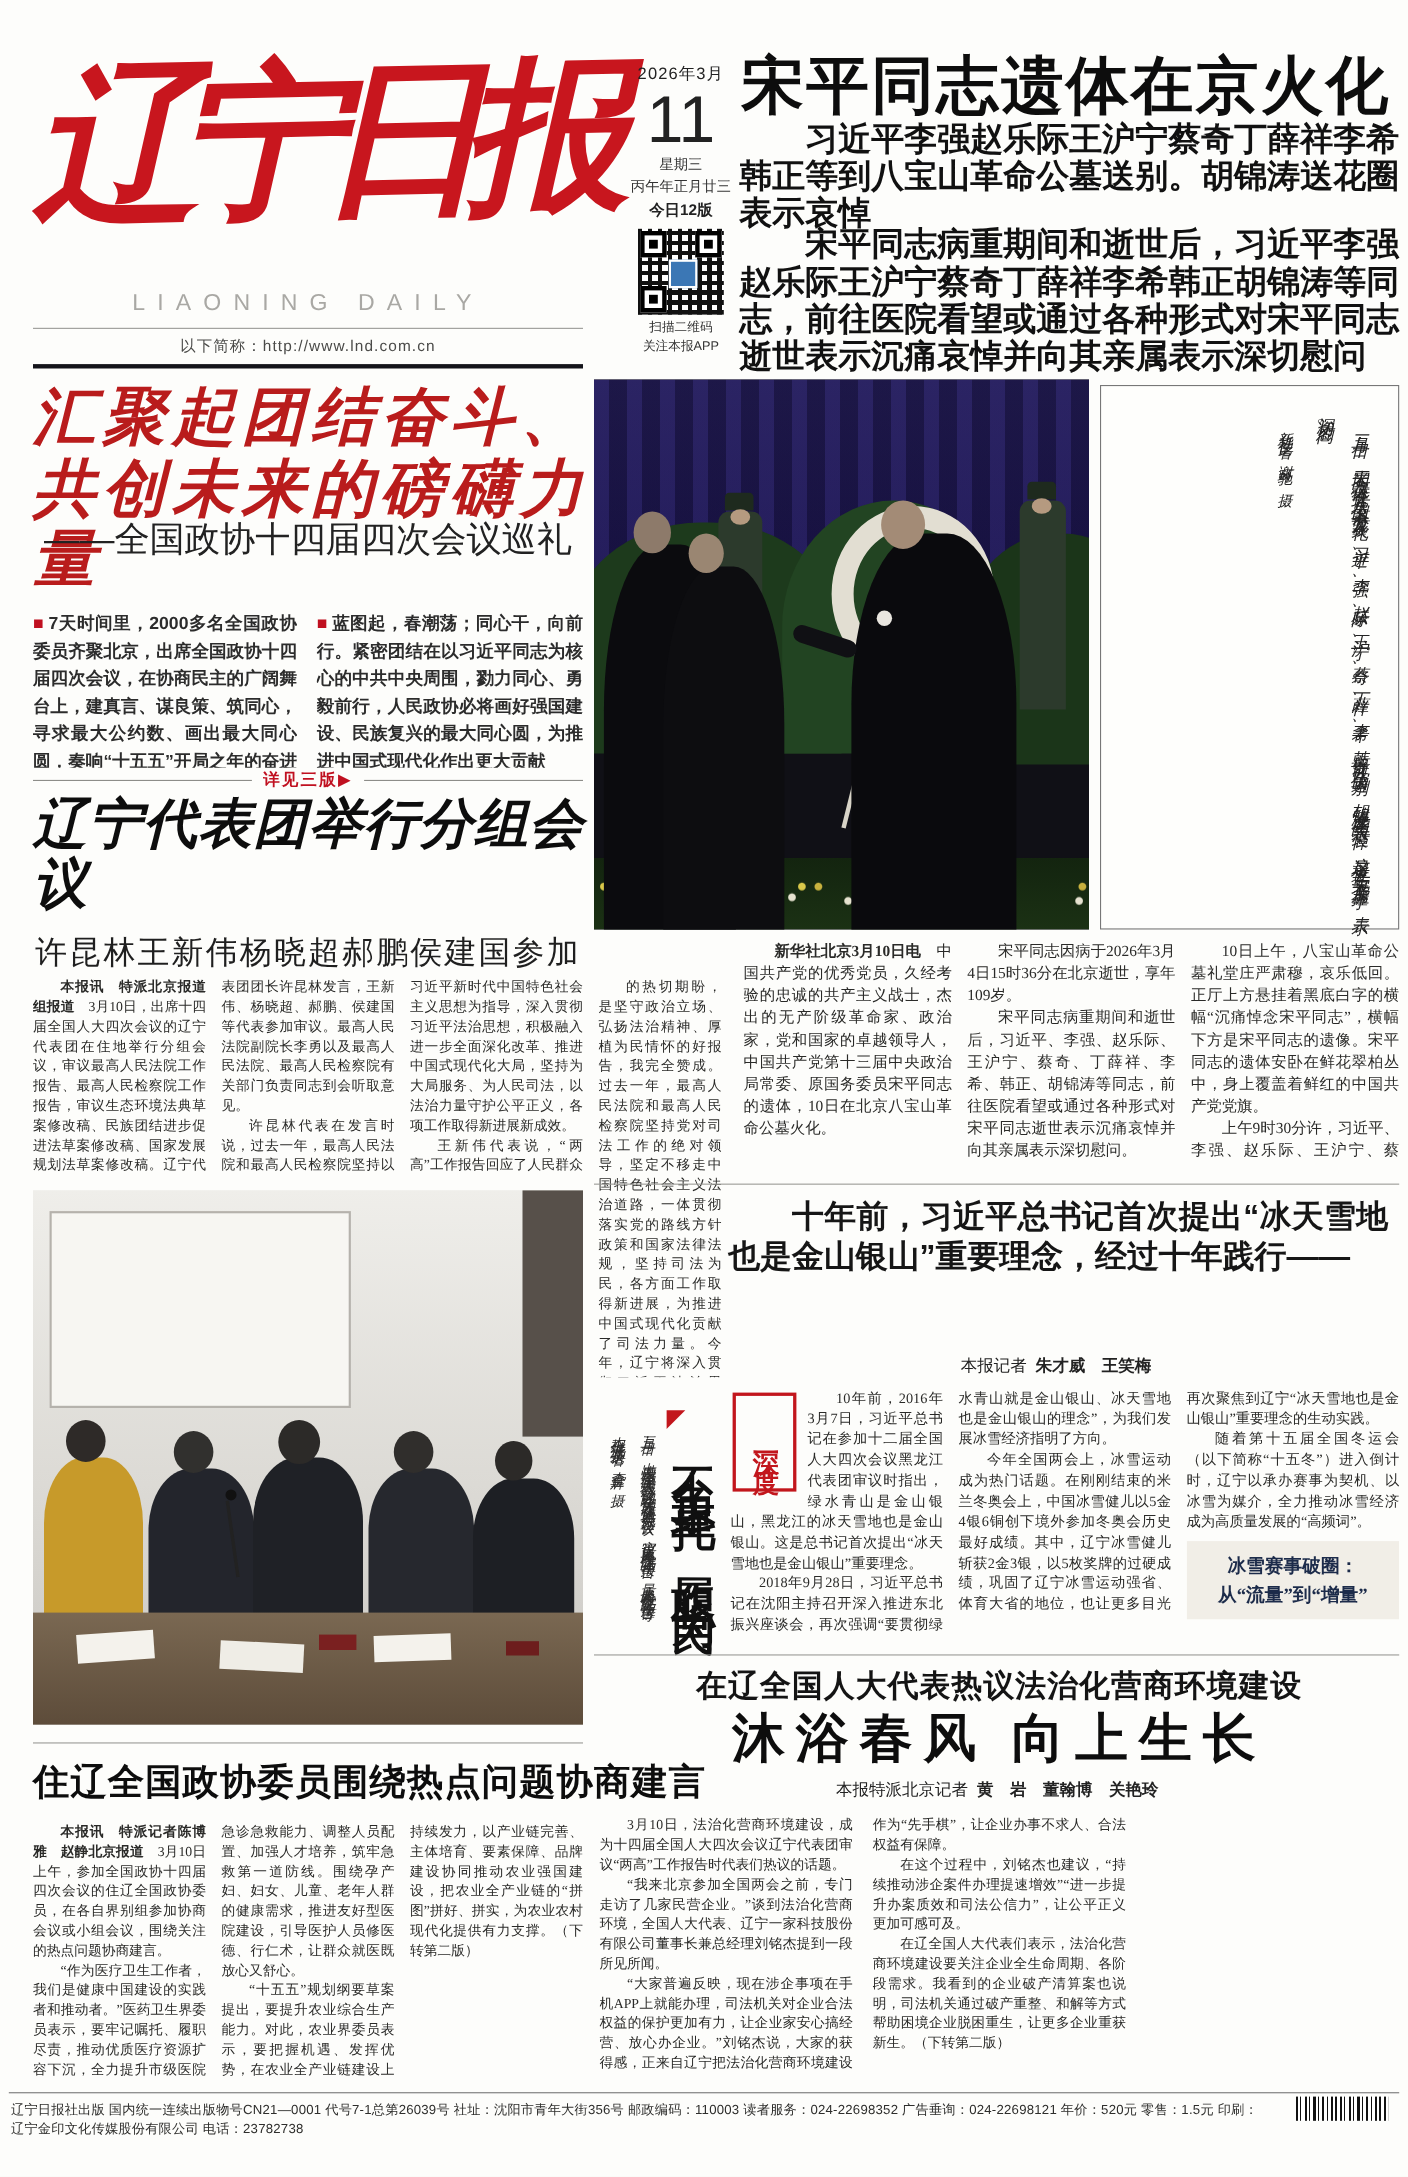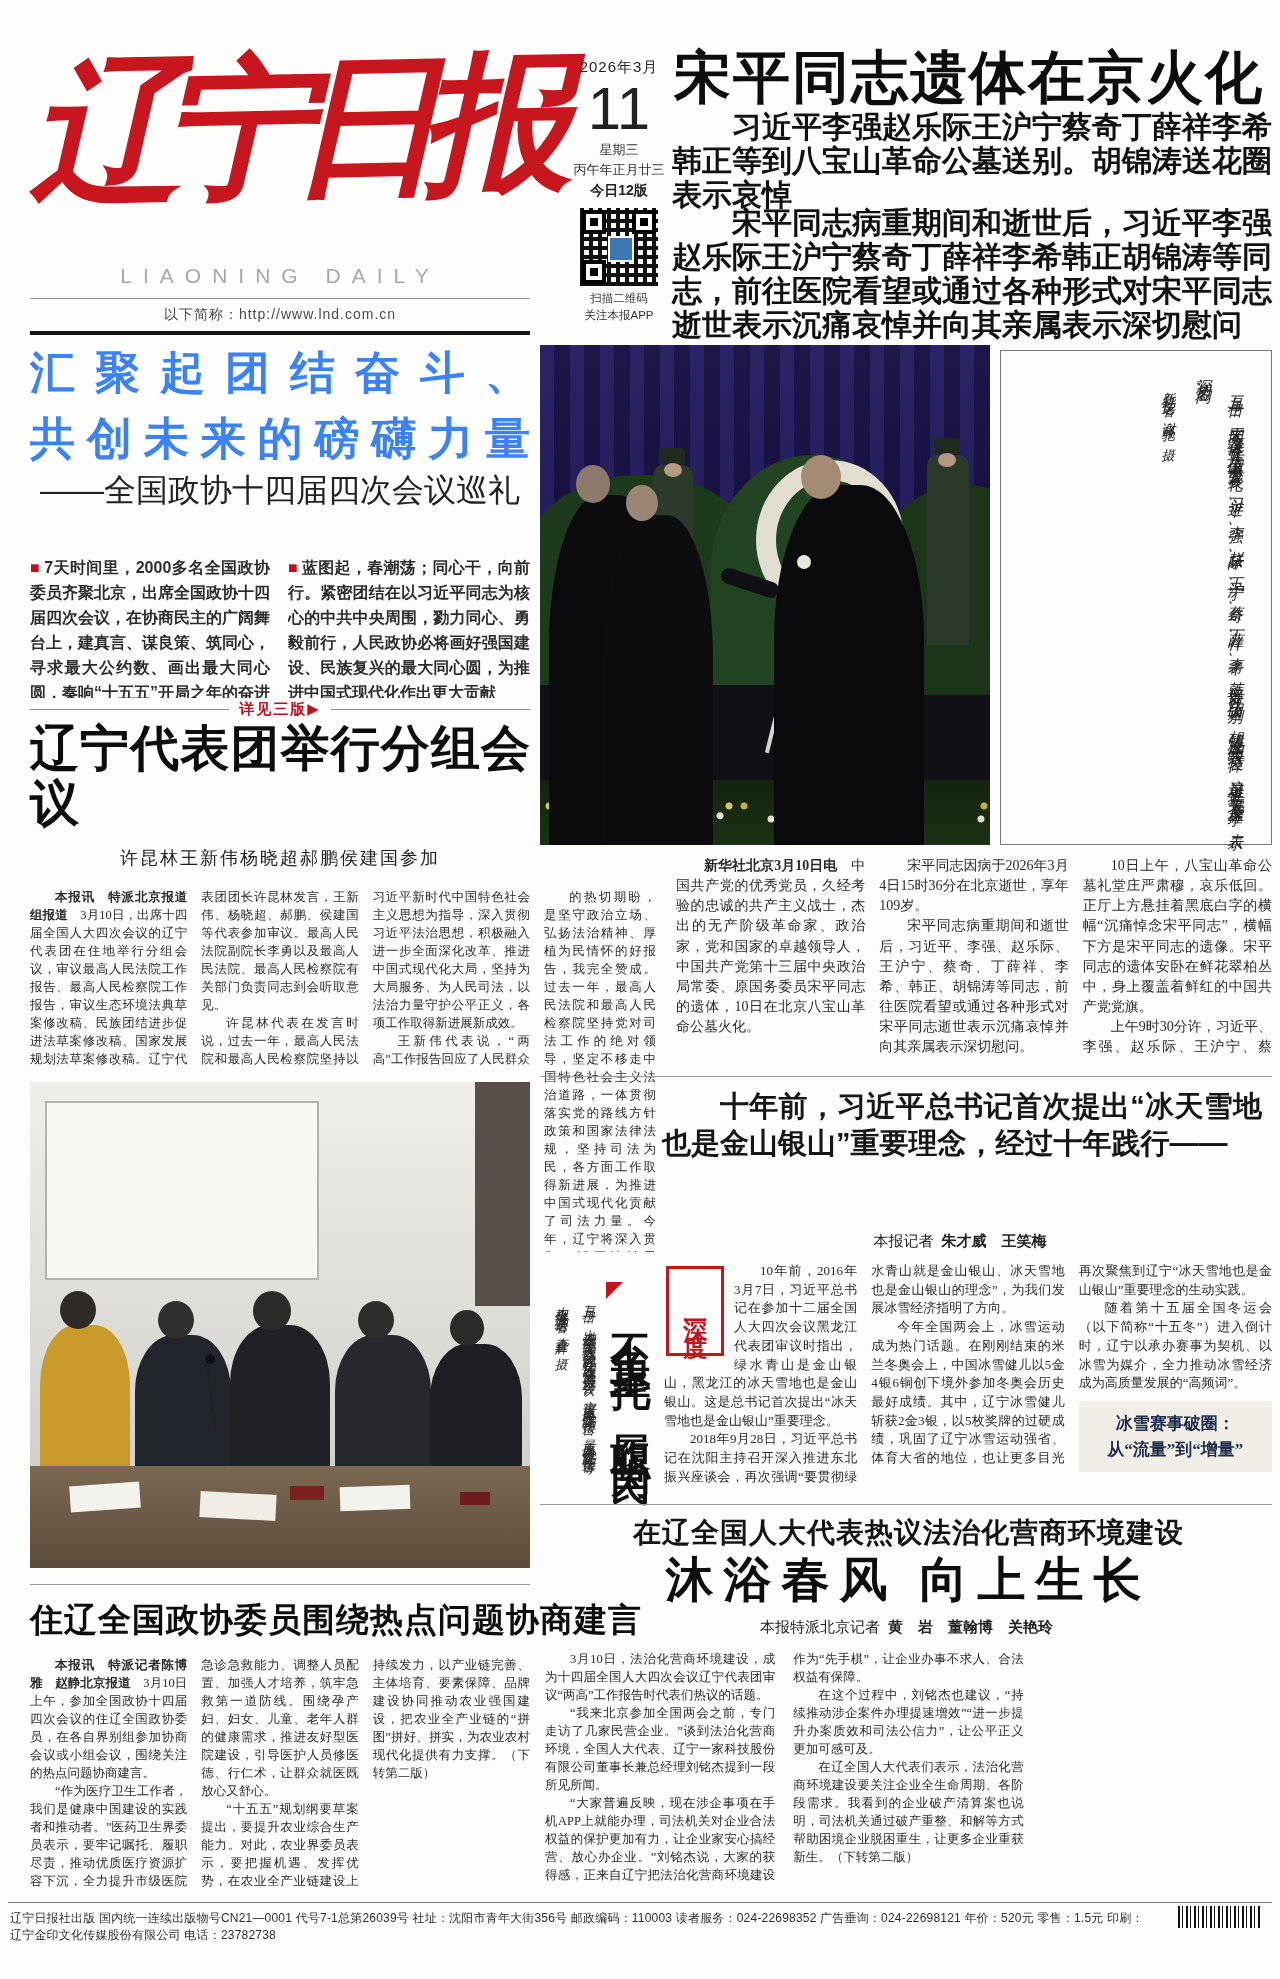--- a/index.html
+++ b/index.html
@@ -24,31 +24,31 @@
                        repeating-linear-gradient(90deg,#111 0 4px,#fff 4px 9px);}
   .qr .finder{position:absolute;width:16px;height:16px;border:4px solid #000;background:#fff;}
   .qr .finder .dot{width:8px;height:8px;background:#000;margin:4px auto;}
   .qr .logo{position:absolute;left:28px;top:28px;width:22px;height:22px;background:#3b77b5;border:2px solid #fff;}
   .qr-cap{font-size:11.5px;color:#333;line-height:1.45;}
   
   .lead-h1{font-size:57px;font-weight:bold;letter-spacing:2px;color:#0d0d0d;white-space:nowrap;}
   .deck{font-size:30px;font-weight:bold;line-height:1.13;color:#111;text-align:justify;}
   .deck p{margin:0;text-indent:2em;}
   
-  .jheadline{font-size:45px;font-weight:bold;color:#3b82f6;text-align:justify;text-align-last:justify;line-height:1.1;}
+  .jheadline{font-size:57px;font-weight:bold;color:#b91c1c;text-align:justify;text-align-last:justify;line-height:1.1;font-style:italic;}
   .jsub{font-size:32px;color:#222;text-align:center;font-weight:500;}
   .bullet{font-size:16px;font-weight:600;color:#2c2c2c;line-height:1.56;text-align:justify;}
   .sq{color:#c01020;margin-right:4px;}
   .seemore{display:flex;align-items:center;gap:10px;}
   .seemore .ln{flex:1;height:1px;background:#8d8d89;}
   .seemore .tx{color:#c01020;font-size:15px;font-weight:bold;letter-spacing:2px;}
   
   .dhead{font-family:"Liberation Serif","DejaVu Serif",serif;font-weight:bold;font-size:49px;color:#0d0d0d;
-         text-align:justify;text-align-last:justify;line-height:1.12;}
-  .dsub{font-family:"Liberation Serif","DejaVu Serif",serif;font-size:18px;color:#1f1f1f;text-align:center;letter-spacing:2px;}
+         text-align:justify;text-align-last:justify;line-height:1.12;font-style:italic;}
+  .dsub{font-family:"Liberation Serif","DejaVu Serif",serif;font-size:29px;color:#1f1f1f;text-align:center;letter-spacing:2px;}
   
   .bodycol{font-family:"Liberation Serif","DejaVu Serif",serif;font-size:12.5px;line-height:1.44;color:#2a2a28;
            overflow:hidden;text-align:justify;}
   .bodycol p{margin:0;text-indent:2em;}
   .cols3{column-count:3;column-gap:14px;column-fill:auto;}
   .lead-bold{font-weight:bold;}
   .cap-col{font-size:14px;}
   
   .photo{overflow:hidden;background:#101016;}
   .photo *{position:absolute;}

